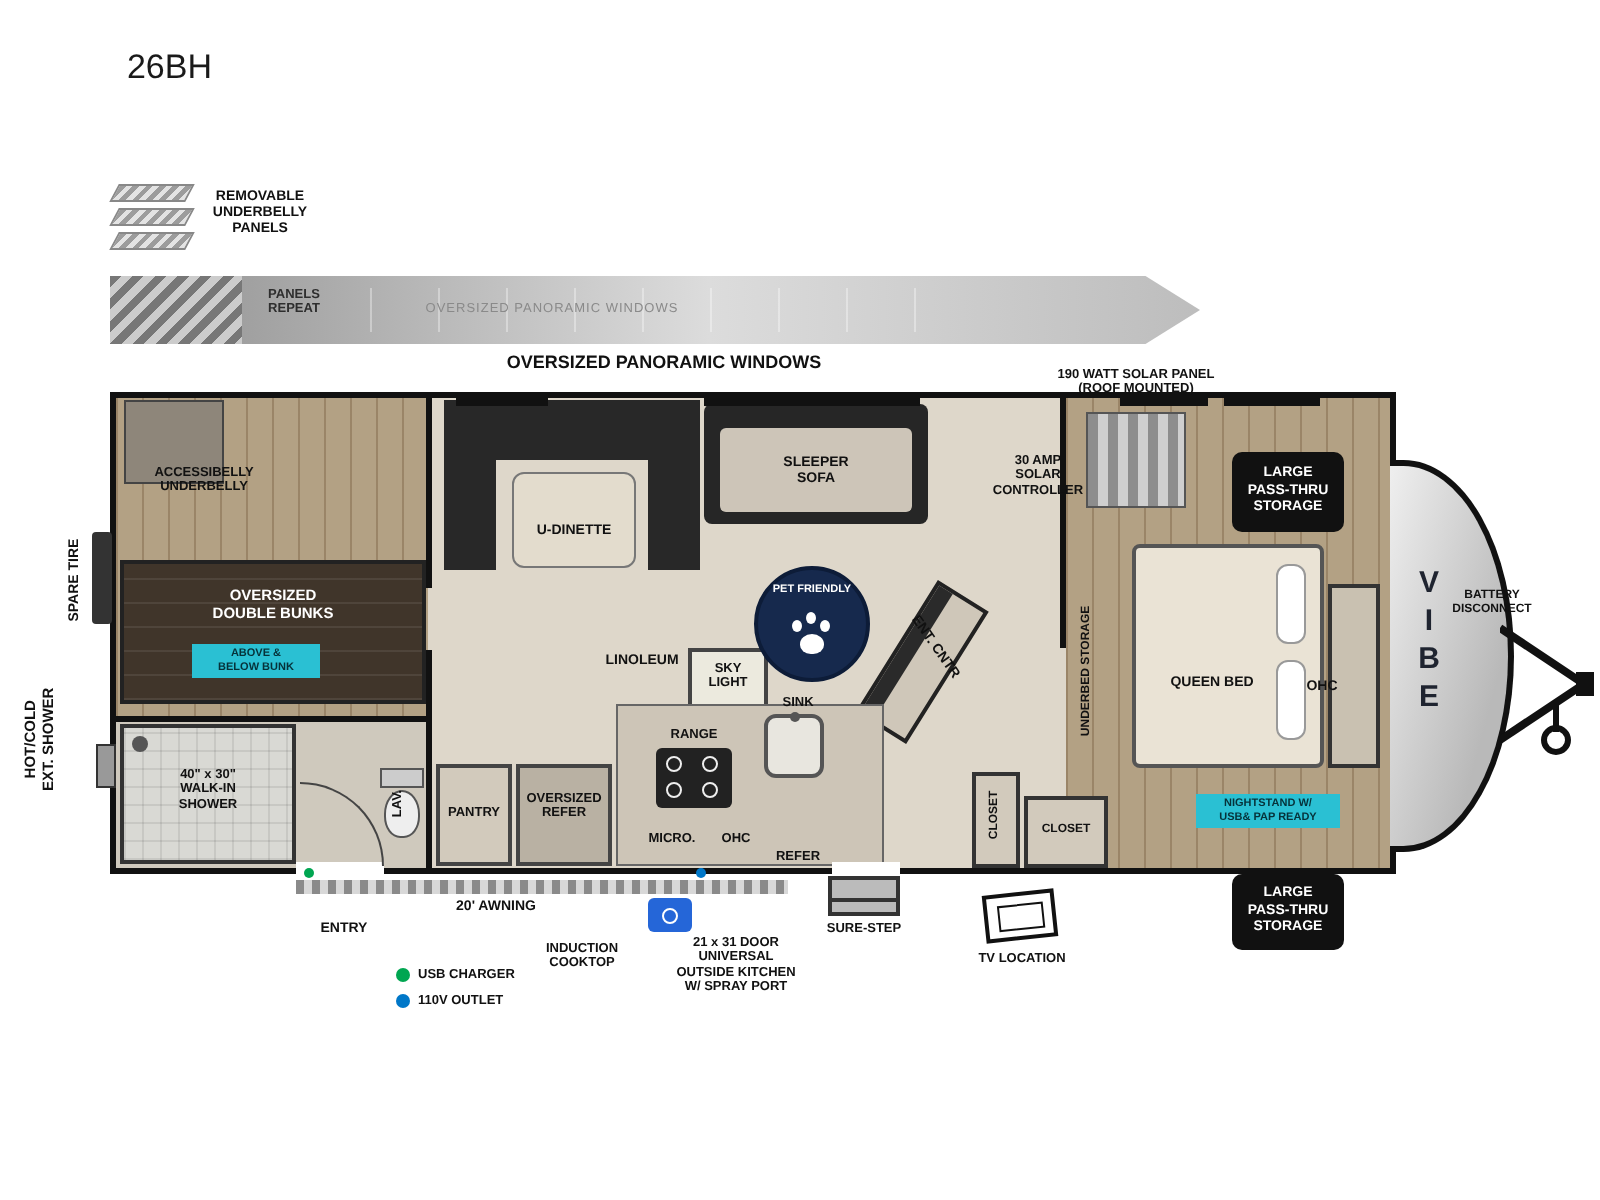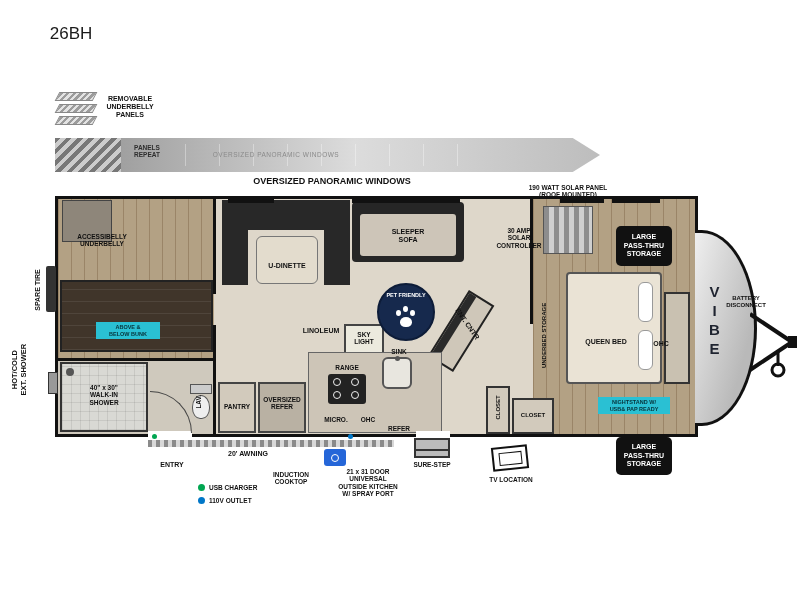--- a/index.html
+++ b/index.html
@@ -18,21 +18,21 @@
   .wood { background:#b3a184; background-image:repeating-linear-gradient(90deg, rgba(90,60,30,.28) 0 1px, transparent 1px 13px); }
   .darkwood { background:#40352a; background-image:repeating-linear-gradient(0deg, rgba(255,255,255,.08) 0 1px, transparent 1px 12px); }
   .hatch { background:repeating-linear-gradient(90deg,#8d8d8d 0 5px,#cfcfcf 5px 10px); border:1px solid #555; }
   .dot { position:absolute; border-radius:50%; z-index:8; }
 </style>
 </head>
 <body>
 
 <div class="canvas">
 
-  <div class="lbl" style="left:36px;top:24px;width:70px;text-align:center;font-size:17px;font-weight:normal;color:#1a1a1a;">26BH</div>
+  <div class="lbl" style="left:36px;top:24px;width:70px;text-align:right;font-size:17px;font-weight:normal;color:#1a1a1a;">26BH</div>
 
   <div class="shape" style="left:57px;top:92px;width:42px;height:40px;">
     <div style="width:38px;height:9px;margin-bottom:3px;transform:skewX(-28deg);border:1px solid #888;background:repeating-linear-gradient(115deg,#9c9c9c 0 3px,#e3e3e3 3px 6px);"></div>
     <div style="width:38px;height:9px;margin-bottom:3px;transform:skewX(-28deg);border:1px solid #888;background:repeating-linear-gradient(115deg,#9c9c9c 0 3px,#e3e3e3 3px 6px);"></div>
     <div style="width:38px;height:9px;transform:skewX(-28deg);border:1px solid #888;background:repeating-linear-gradient(115deg,#9c9c9c 0 3px,#e3e3e3 3px 6px);"></div>
   </div>
   <div class="lbl" style="left:98px;top:95px;width:64px;font-size:7px;">REMOVABLE
 UNDERBELLY
 PANELS</div>
 
@@ -119,20 +119,22 @@
 
   <div class="shape" style="left:486px;top:386px;width:24px;height:48px;background:#d2cabc;border:2px solid #333;z-index:2;"></div>
   <div class="lbl rot" style="left:478px;top:404px;width:40px;font-size:6px;">CLOSET</div>
   <div class="shape" style="left:512px;top:398px;width:42px;height:36px;background:#d2cabc;border:2px solid #333;z-index:2;"></div>
   <div class="lbl" style="left:512px;top:412px;width:42px;font-size:6px;">CLOSET</div>
 
   <div class="shape" style="left:62px;top:200px;width:50px;height:42px;background:#8e867a;border:1px solid #444;z-index:2;"></div>
   <div class="lbl" style="left:66px;top:233px;width:72px;font-size:6.5px;">ACCESSIBELLY
 UNDERBELLY</div>
   <div class="shape darkwood" style="left:60px;top:280px;width:153px;height:72px;border:2px solid #222;z-index:2;"></div>
+  <div class="lbl" style="left:78px;top:294px;width:117px;font-size:7.5px;color:#fff;">OVERSIZED
+DOUBLE BUNKS</div>
   <div class="badge-cyan" style="left:96px;top:322px;width:64px;height:17px;">ABOVE &amp;
 BELOW BUNK</div>
 
   <div class="shape" style="left:46px;top:266px;width:10px;height:46px;background:#333;border-radius:2px;z-index:2;"></div>
   <div class="lbl rot" style="left:8px;top:286px;width:60px;font-size:7px;">SPARE TIRE</div>
   <div class="shape" style="left:48px;top:372px;width:10px;height:22px;background:#999;border:1px solid #333;z-index:2;"></div>
   <div class="lbl rot" style="left:-22px;top:361px;width:84px;font-size:7.5px;">HOT/COLD
 EXT. SHOWER</div>
 
   <div class="shape" style="left:60px;top:362px;width:88px;height:70px;background:#d9d9d4;background-image:repeating-linear-gradient(0deg,rgba(0,0,0,.08) 0 1px,transparent 1px 9px),repeating-linear-gradient(90deg,rgba(0,0,0,.08) 0 1px,transparent 1px 9px);border:2px solid #333;z-index:2;"></div>

